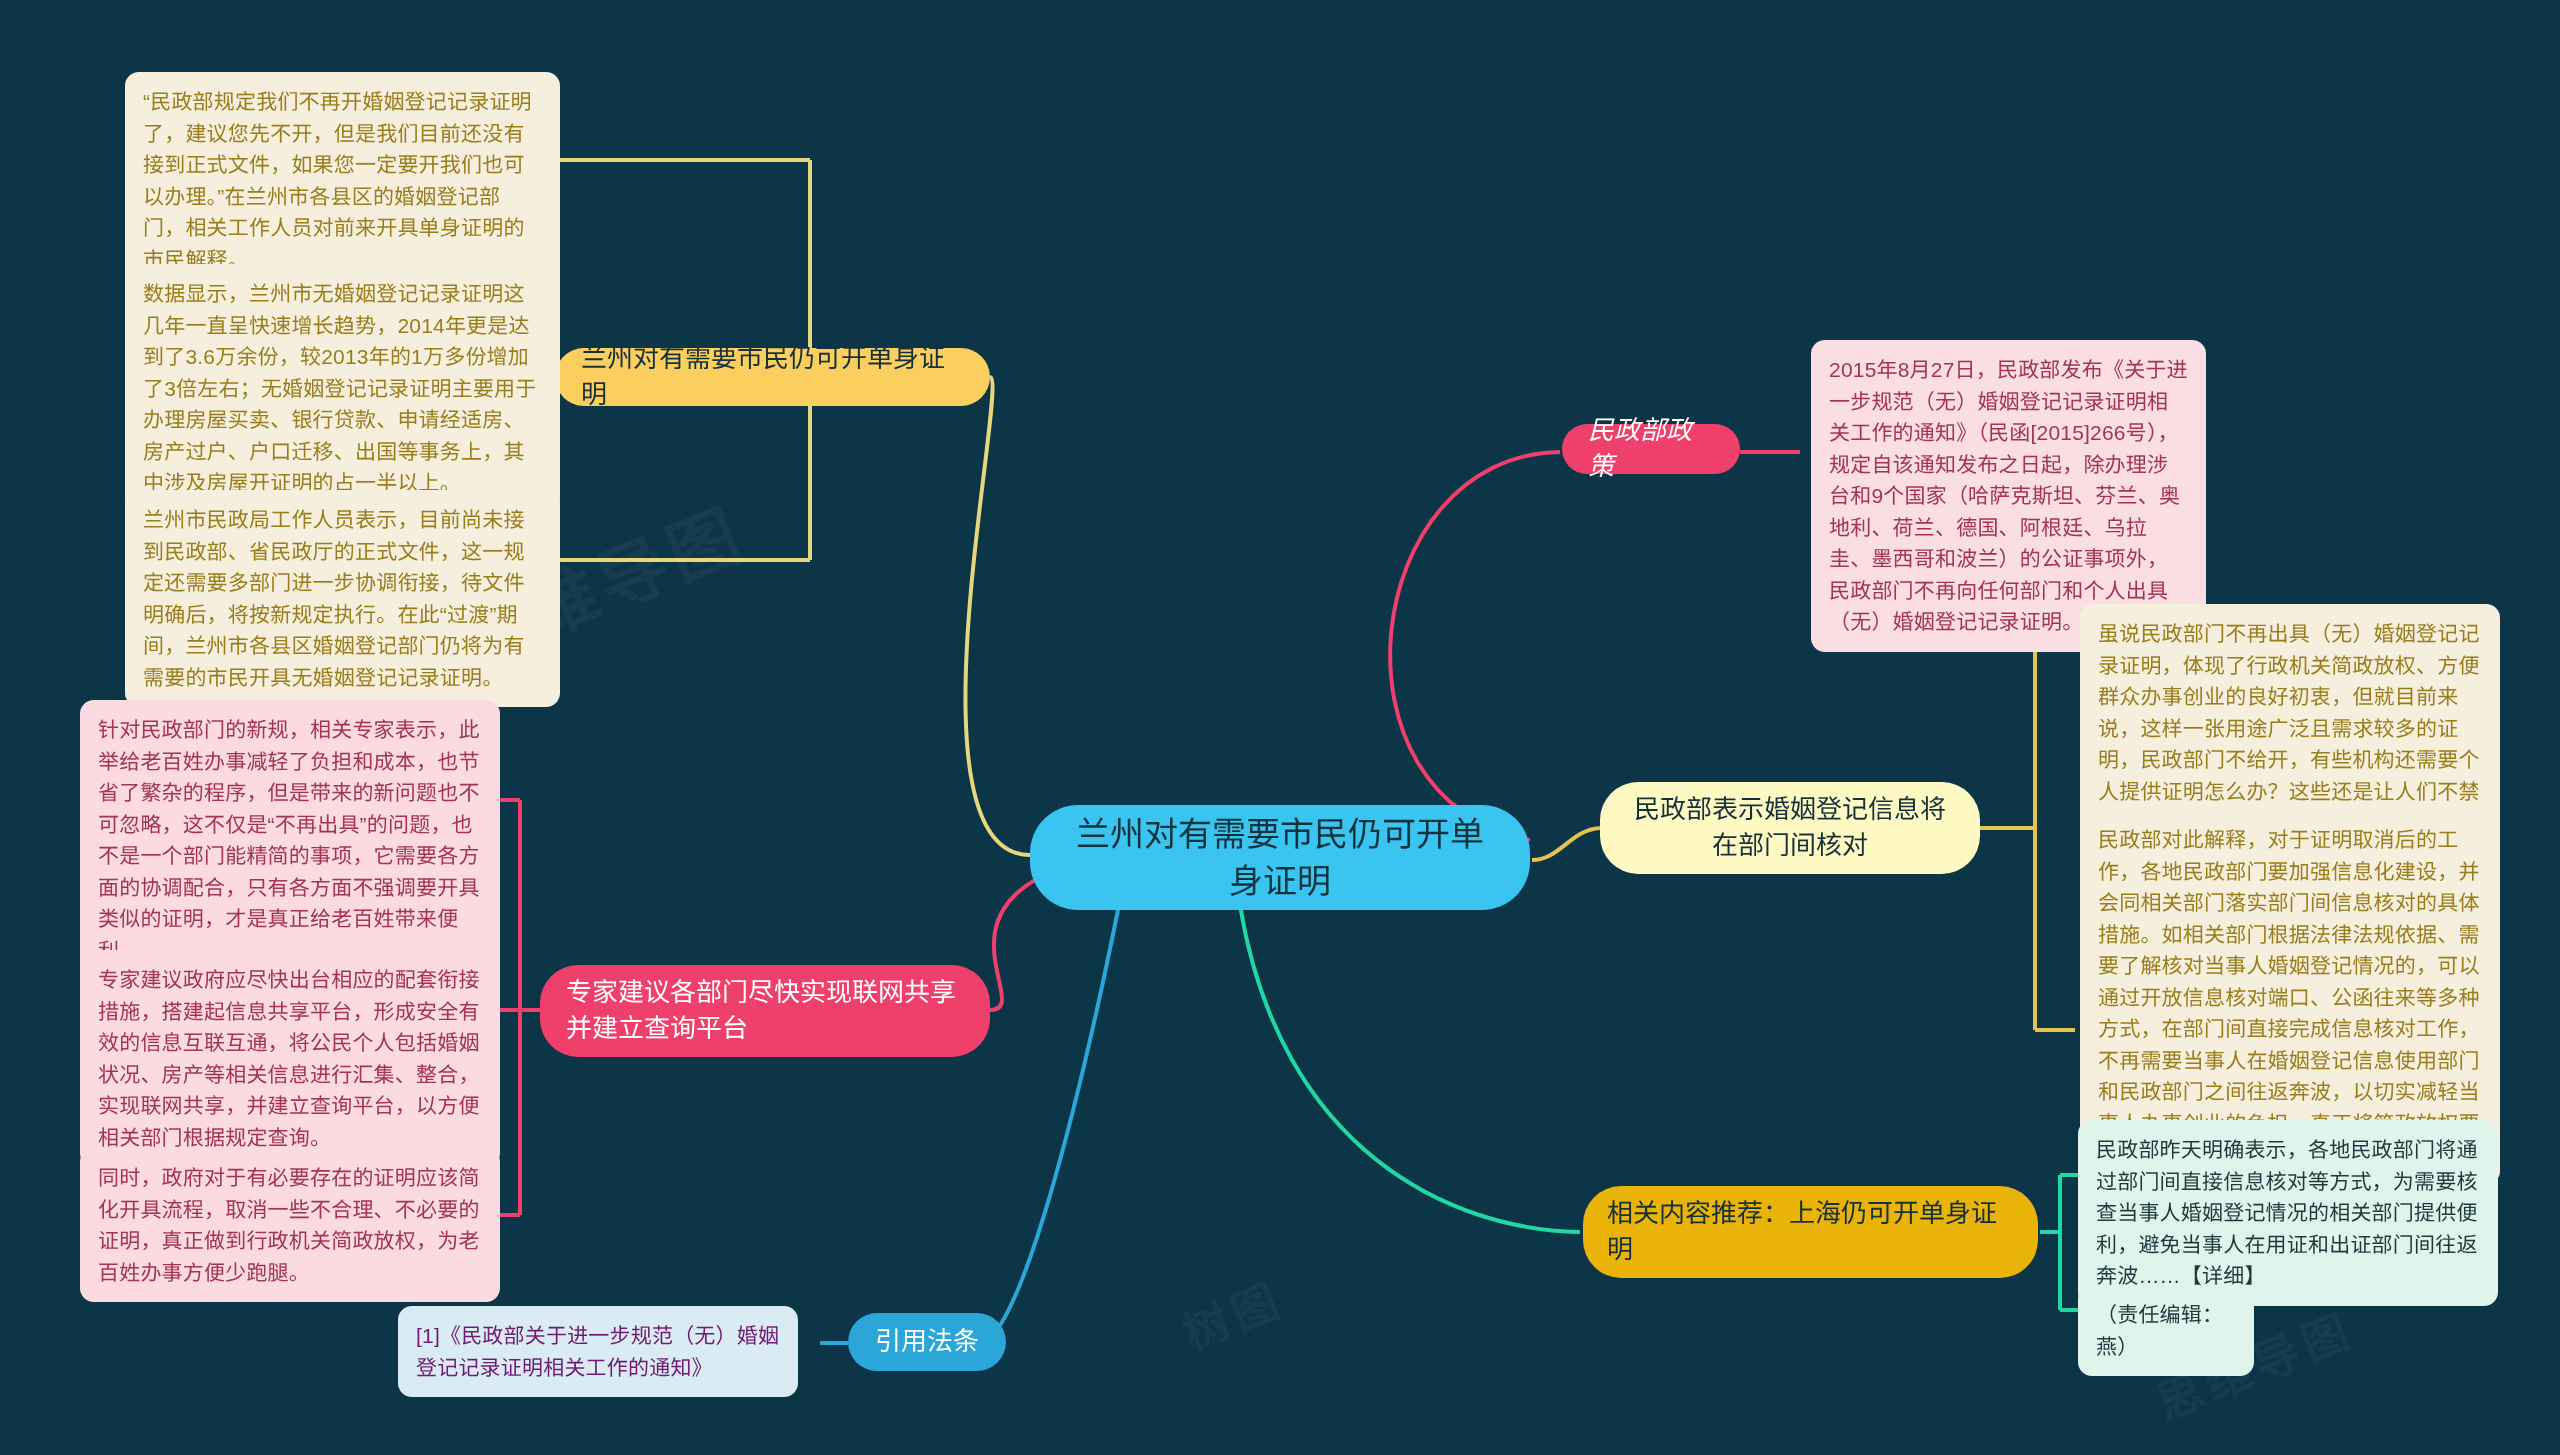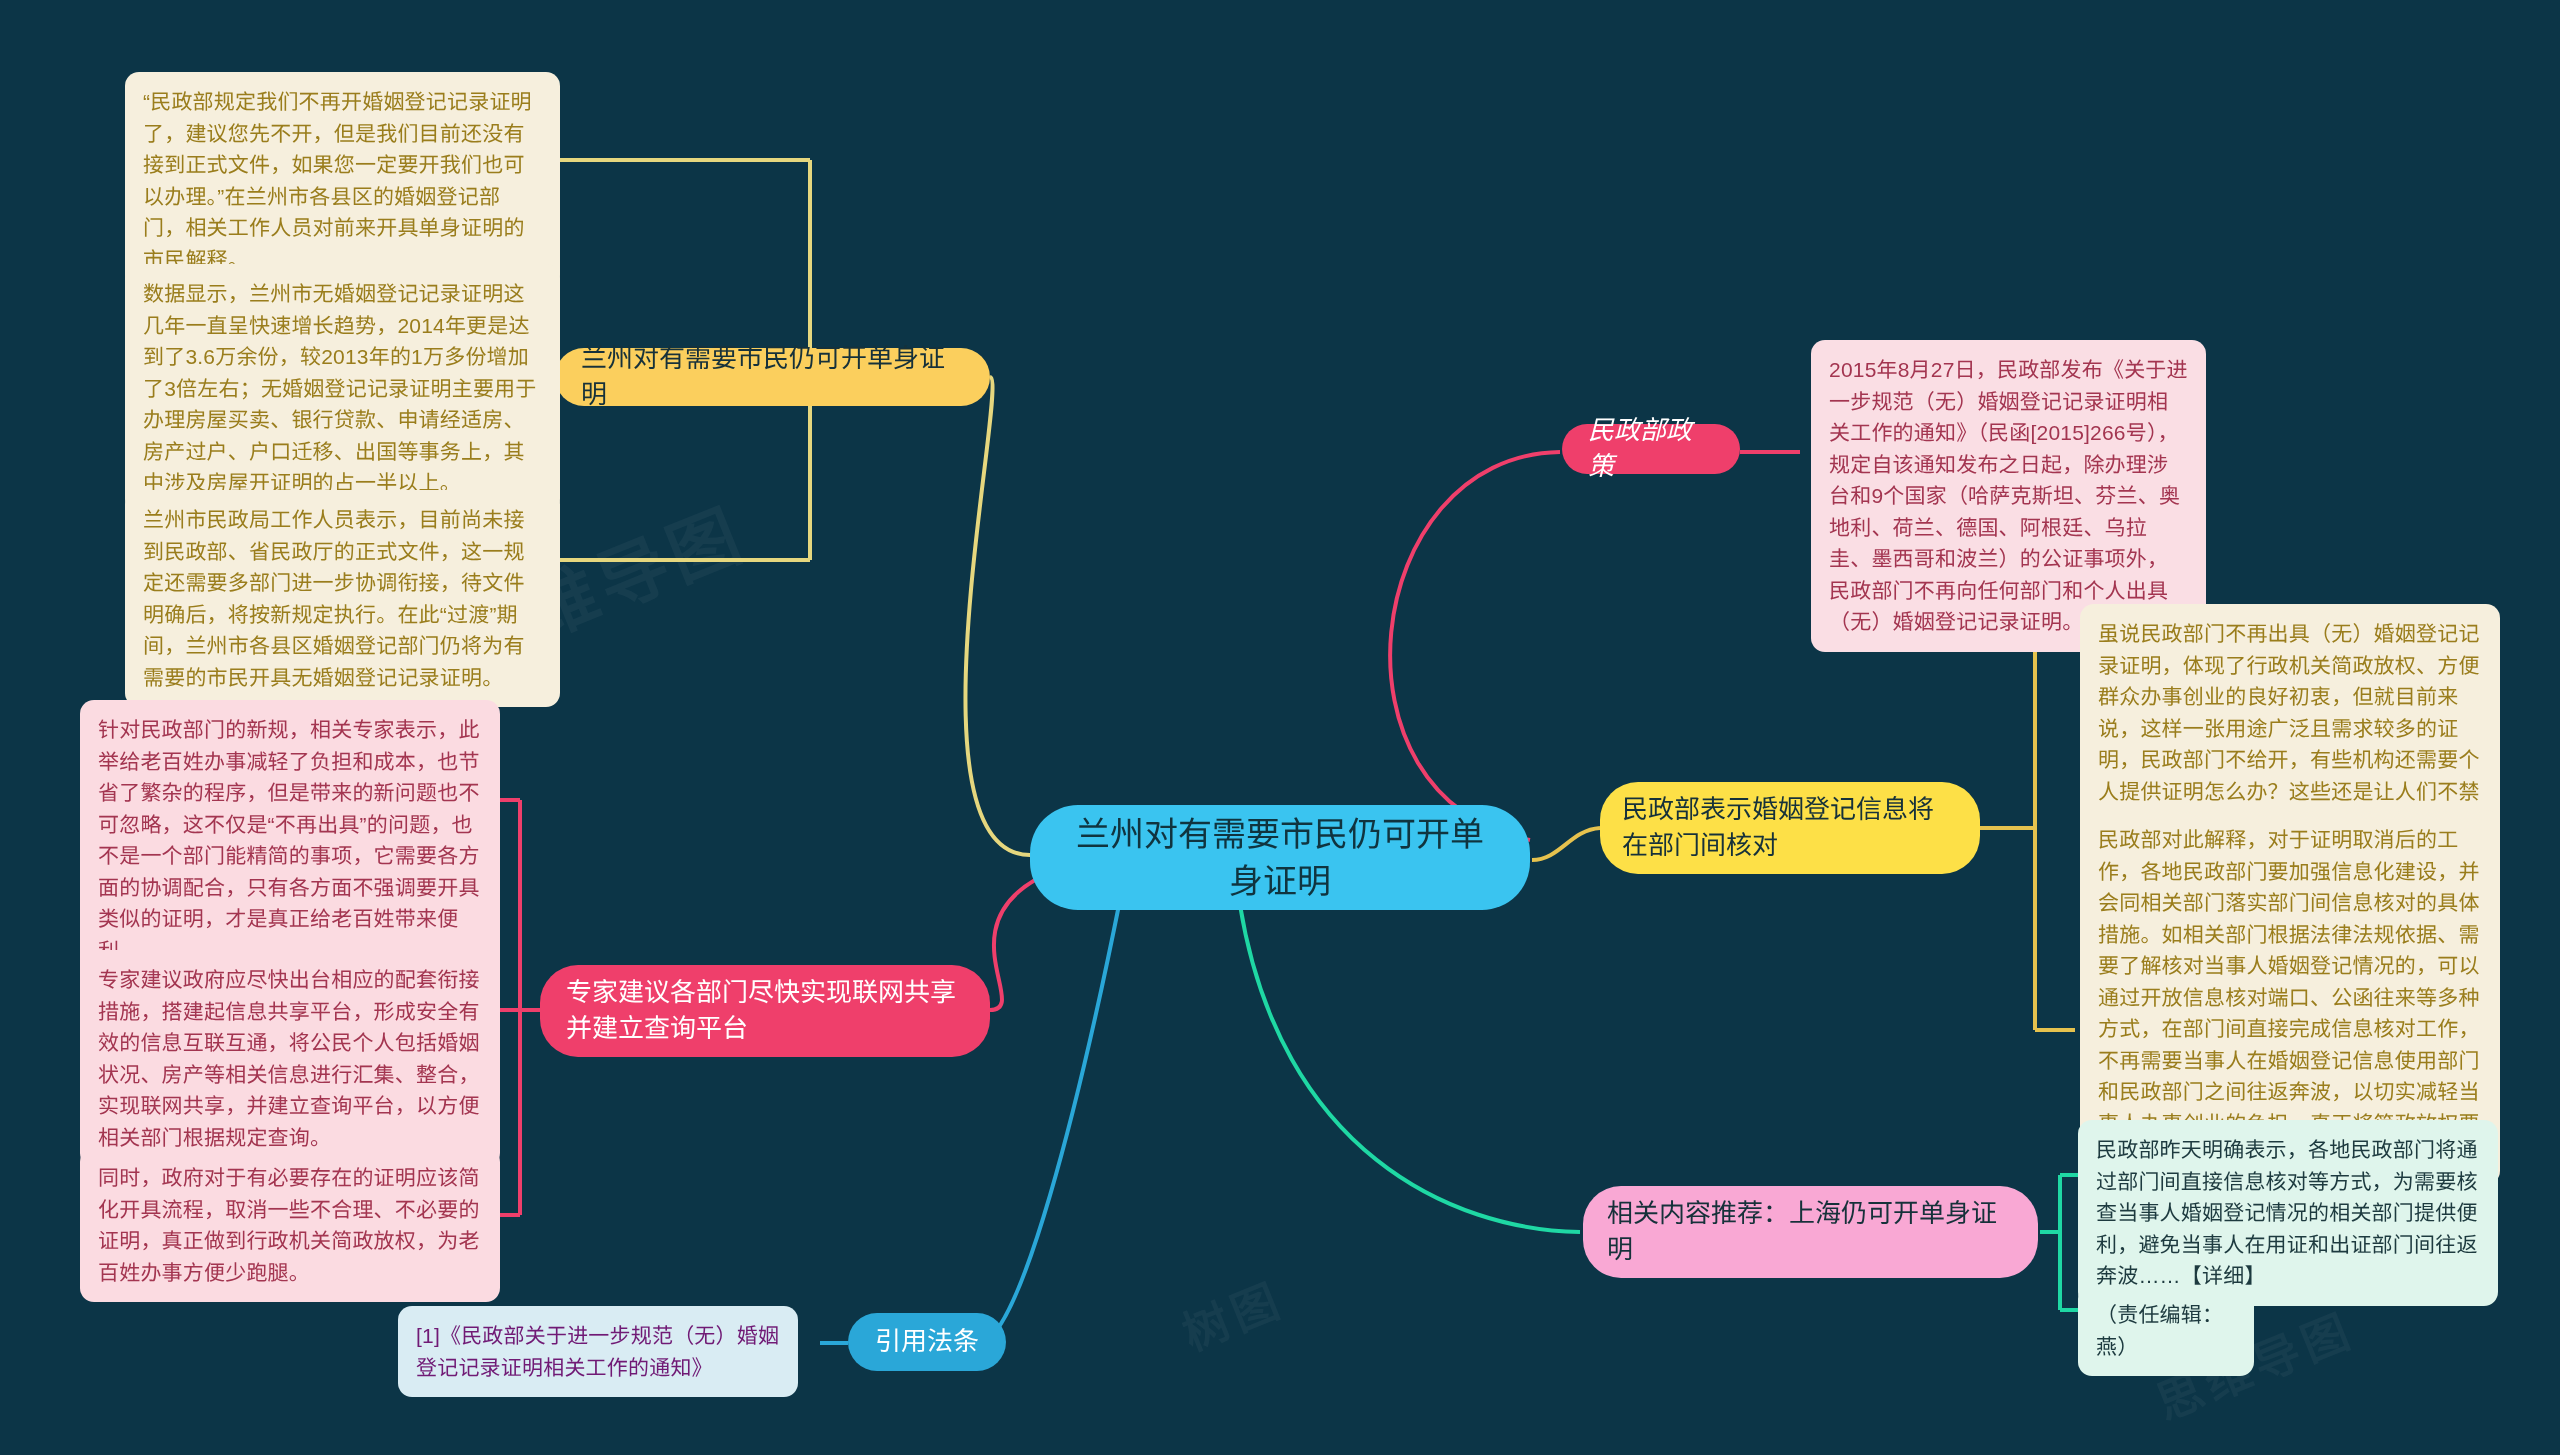--- a/index.html
+++ b/index.html
@@ -54,22 +54,22 @@
     border-radius:48px;
   }
   
   .pill{
     font-size:26px;
     padding:14px 26px;
     border-radius:38px;
   }
   .pill-yellow{background:#fbcf5d;color:#16313a;}
   .pill-pink  {background:#ef3f6b;color:#ffffff;}
-  .pill-amber {background:#fde047;color:#16313a;}
-  .pill-green {background:#f9a8d4;color:#16313a;}
+  .pill-amber {background:#fef9c3;color:#16313a;text-align:center;}
+  .pill-green {background:#eab308;color:#16313a;}
   .pill-blue  {background:#2aa7d8;color:#ffffff;}
   
   .note{
     font-size:21px;
     padding:14px 18px;
     border-radius:14px;
     line-height:1.5;
     letter-spacing:.2px;
     align-items:flex-start;
   }

